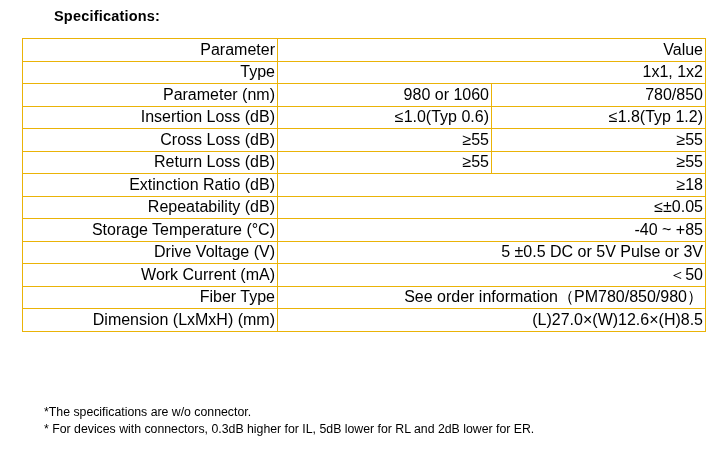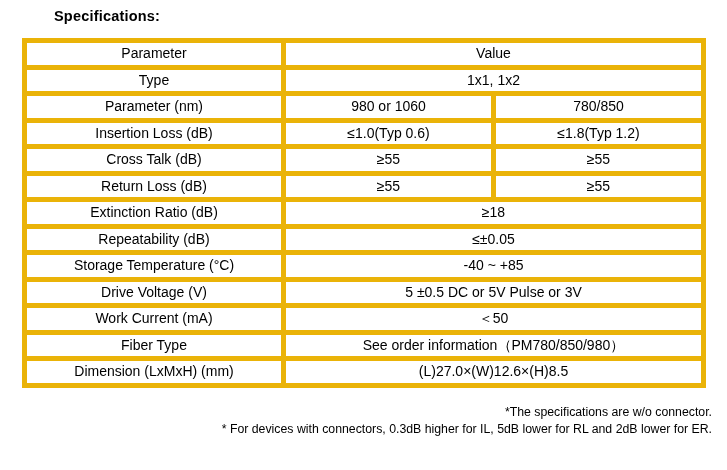--- a/index.html
+++ b/index.html
@@ -30,43 +30,42 @@
   }
   table.spec {
     position: absolute;
     left: 22px;
     top: 38px;
     width: 684px;
     border-collapse: collapse;
     table-layout: fixed;
   }
   table.spec td {
-    border: 5px solid #eab308;
-    font-size: 14px;
-    text-align: center;
+    border: 1px solid #eab308;
+    font-size: 16px;
+    text-align: right;
     height: 21.5px;
     padding: 0 2px;
     line-height: 1.1;
     vertical-align: middle;
     color: #000;
   }
   td.param {
     width: 250px;
   }
   .notes {
     position: absolute;
     left: 22px;
     top: 404px;
     width: 690px;
   }
   .notes div {
     font-size: 12.3px;
     line-height: 16.5px;
     white-space: nowrap;
-    text-align: right;
   }
   .note-indent {
     padding-left: 22px;
   }
 </style>
 </head>
 <body>
 
 <div class="page">
 
@@ -86,21 +85,21 @@
         <td class="param">Parameter (nm)</td>
         <td>980 or 1060</td>
         <td>780/850</td>
       </tr>
       <tr>
         <td class="param">Insertion Loss (dB)</td>
         <td>≤1.0(Typ 0.6)</td>
         <td>≤1.8(Typ 1.2)</td>
       </tr>
       <tr>
-        <td class="param">Cross Talk (dB)</td>
+        <td class="param">Cross Loss (dB)</td>
         <td>≥55</td>
         <td>≥55</td>
       </tr>
       <tr>
         <td class="param">Return Loss (dB)</td>
         <td>≥55</td>
         <td>≥55</td>
       </tr>
       <tr>
         <td class="param">Extinction Ratio    (dB)</td>

